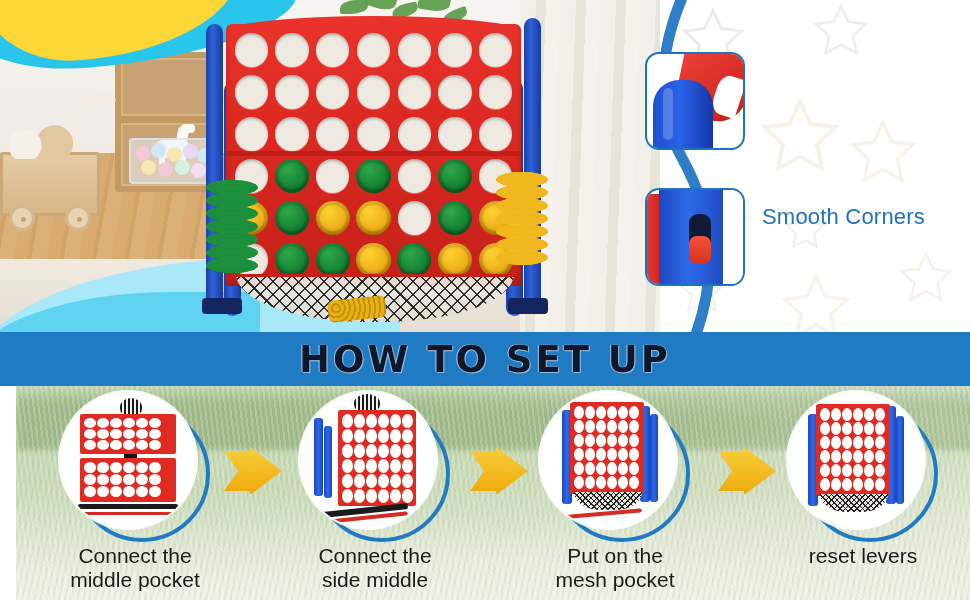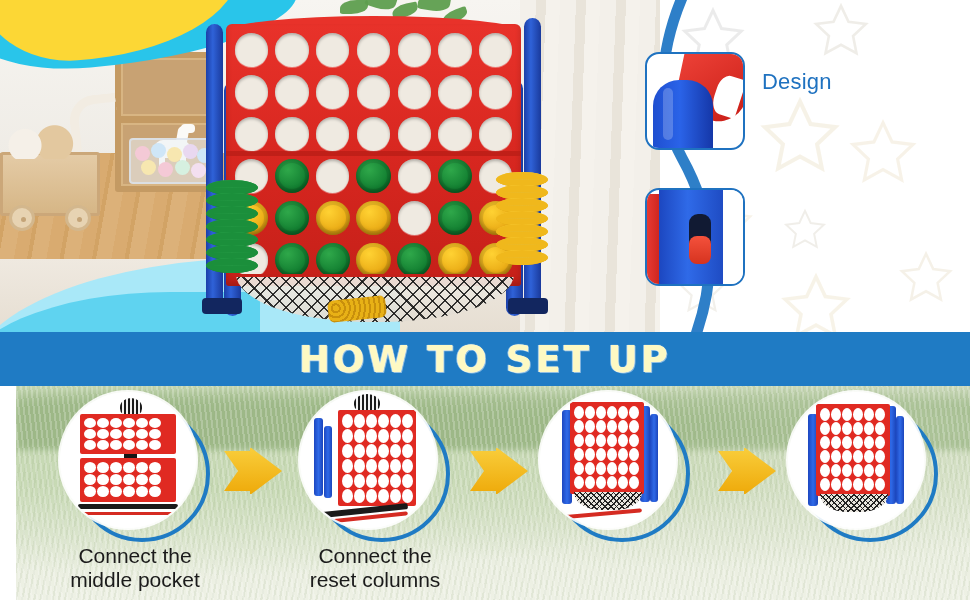--- a/index.html
+++ b/index.html
@@ -153,21 +153,21 @@
   .cor-white { position:absolute; right:0; top:0; width:20px; height:100%; background:#fff; }
 
   
   .connector { position:absolute; left:620px; top:-10px; width:180px; height:350px; }
 
   
   .banner { position:absolute; left:0; top:332px; width:970px; height:54px; background:#1F7BC4; }
   .banner-title {
     position:absolute; left:0; top:0; width:100%; height:100%;
     display:flex; align-items:center; justify-content:center;
-    color:#fef9c3; font-size:37px; font-weight:bold; letter-spacing:3px;
+    color:#0f172a; font-size:37px; font-weight:bold; letter-spacing:3px;
     font-family:"DejaVu Sans", sans-serif;
     text-shadow:0 0 1px #fff, 1px 1px 0 rgba(255,255,255,.45), -1px 0 0 rgba(160,205,240,.8);
   }
 
   
   .steps { position:absolute; left:16px; top:386px; width:970px; height:214px; overflow:hidden;
     background:
       radial-gradient(ellipse at 18% 10%, #c7d9b4 0 30%, transparent 62%),
       radial-gradient(ellipse at 70% 6%, #cfdcbe 0 26%, transparent 60%),
       linear-gradient(to bottom,#c9d8b6 0%,#dde6cf 34%,#e7ecdc 62%,#eef1e5 100%);
@@ -484,31 +484,31 @@
       <path d="M70 -10 C 36 60, 36 120, 62 168 C 92 222, 100 280, 74 350" fill="none" stroke="#2E7FC8" stroke-width="11" stroke-linecap="round"></path>
     </svg>
 
     <div class="callout c1">
       <span class="cap-red"></span>
         <span class="cap-white"></span>
       <span class="cap-blue"></span>
         <span class="cap-shine"></span>
     </div>
     <div class="c-label l1">
-      <div>Design</div>
     </div>
 
     <div class="callout c2">
       <span class="cor-red"></span>
         <span class="cor-blue"></span>
       <span class="cor-slot"></span>
         <span class="cor-lever"></span>
         <span class="cor-white"></span>
     </div>
     <div class="c-label l2">
+      <div>Smooth Corners</div>
     </div>
   </div>
 
   <div class="banner">
     <div class="banner-title">HOW TO SET UP</div>
   </div>
 
   <div class="steps">
     <div class="trees"></div>
     <div class="grass-tex"></div>
@@ -622,21 +622,21 @@
             <i class="mg-cell"></i>
             <i class="mg-cell"></i>
             <i class="mg-cell"></i>
             <i class="mg-cell"></i>
         </div>
         <span class="mini-bar" style="left:14px;top:116px;width:94px;height:6px;background:#1a1a1a;transform:rotate(-6deg);"></span>
         <span class="mini-bar" style="left:16px;top:124px;width:92px;height:4px;background:#d52b22;transform:rotate(-6deg);"></span>
       </div>
       <div class="caption" style="left:-25px;">
         <div>Connect the</div>
-        <div>reset columns</div>
+        <div>side middle</div>
       </div>
     </div>
 
     <svg class="arrow" style="left:452px;" viewBox="0 0 62 46">
       <defs>
           <linearGradient id="ag2" x1="0" y1="0" x2="0" y2="1">
         <stop offset="0" stop-color="#F9CE3C"></stop>
             <stop offset="1" stop-color="#EEA909"></stop>
           </linearGradient>
         </defs>
@@ -684,20 +684,24 @@
           <i class="mg-cell"></i>
             <i class="mg-cell"></i>
             <i class="mg-cell"></i>
             <i class="mg-cell"></i>
             <i class="mg-cell"></i>
             <i class="mg-cell"></i>
         </div>
         <span class="mini-mesh" style="left:34px;top:100px;width:68px;height:18px;"></span>
         <span class="mini-bar" style="left:16px;top:120px;width:86px;height:4px;background:#d52b22;transform:rotate(-5deg);"></span>
       </div>
+      <div class="caption" style="left:-25px;">
+        <div>Put on the</div>
+        <div>mesh pocket</div>
+      </div>
     </div>
 
     <svg class="arrow" style="left:700px;" viewBox="0 0 62 46">
       <defs>
           <linearGradient id="ag3" x1="0" y1="0" x2="0" y2="1">
         <stop offset="0" stop-color="#F9CE3C"></stop>
             <stop offset="1" stop-color="#EEA909"></stop>
           </linearGradient>
         </defs>
       <path d="M2 3 L28 3 L28 -1 L60 23 L28 47 L28 43 L2 43 L16 23 Z" fill="url(#ag3)"></path>
@@ -744,16 +748,17 @@
           <i class="mg-cell"></i>
             <i class="mg-cell"></i>
             <i class="mg-cell"></i>
             <i class="mg-cell"></i>
             <i class="mg-cell"></i>
             <i class="mg-cell"></i>
         </div>
         <span class="mini-mesh" style="left:32px;top:102px;width:68px;height:18px;"></span>
       </div>
       <div class="caption" style="left:-25px;">
+        <div>reset levers</div>
       </div>
     </div>
   </div>
 </div>
 
 </body></html>

